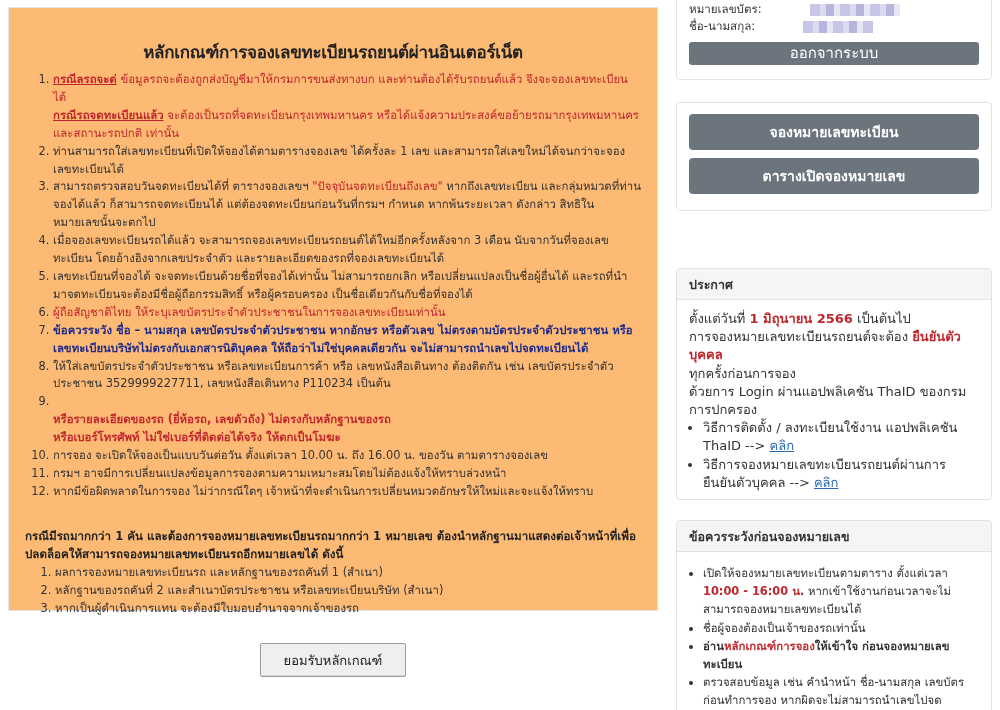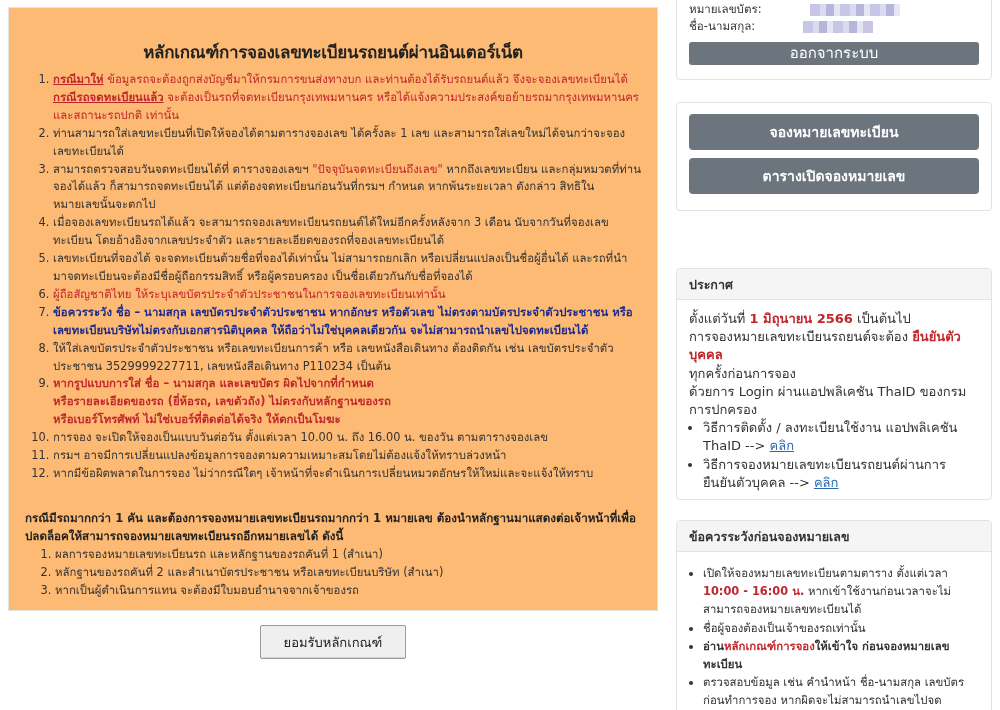--- a/index.html
+++ b/index.html
@@ -78,32 +78,32 @@
   .caution-body ul { margin: 0; padding-left: 14px; }
   .bold { font-weight: bold; }
 </style>
 </head>
 <body>
 
 <div class="main-card">
   <h1 class="main-title">หลักเกณฑ์การจองเลขทะเบียนรถยนต์ผ่านอินเตอร์เน็ต</h1>
   <ol class="rules">
     <li>
-      <span class="u-bold">กรณีมาให่</span><span class="red"> ข้อมูลรถจะต้องถูกส่งบัญชีมาให้กรมการขนส่งทางบก และท่านต้องได้รับรถยนต์แล้ว จึงจะจองเลขทะเบียนได้</span><br>
+      <span class="u-bold">กรณีลรถจะต่</span><span class="red"> ข้อมูลรถจะต้องถูกส่งบัญชีมาให้กรมการขนส่งทางบก และท่านต้องได้รับรถยนต์แล้ว จึงจะจองเลขทะเบียนได้</span><br>
       <span class="u-bold">กรณีรถจดทะเบียนแล้ว</span><span class="red"> จะต้องเป็นรถที่จดทะเบียนกรุงเทพมหานคร หรือได้แจ้งความประสงค์ขอย้ายรถมากรุงเทพมหานคร และสถานะรถปกติ เท่านั้น</span>
     </li>
     <li><span>ท่านสามารถใส่เลขทะเบียนที่เปิดให้จองได้ตามตารางจองเลข ได้ครั้งละ 1 เลข และสามารถใส่เลขใหม่ได้จนกว่าจะจองเลขทะเบียนได้</span></li>
     <li><span>สามารถตรวจสอบวันจดทะเบียนได้ที่ ตารางจองเลขฯ </span><span class="red">"ปัจจุบันจดทะเบียนถึงเลข"</span><span> หากถึงเลขทะเบียน และกลุ่มหมวดที่ท่านจองได้แล้ว ก็สามารถจดทะเบียนได้ แต่ต้องจดทะเบียนก่อนวันที่กรมฯ กำหนด หากพ้นระยะเวลา ดังกล่าว สิทธิในหมายเลขนั้นจะตกไป</span></li>
     <li><span>เมื่อจองเลขทะเบียนรถได้แล้ว จะสามารถจองเลขทะเบียนรถยนต์ได้ใหม่อีกครั้งหลังจาก 3 เดือน นับจากวันที่จองเลขทะเบียน โดยอ้างอิงจากเลขประจำตัว และรายละเอียดของรถที่จองเลขทะเบียนได้</span></li>
     <li><span>เลขทะเบียนที่จองได้ จะจดทะเบียนด้วยชื่อที่จองได้เท่านั้น ไม่สามารถยกเลิก หรือเปลี่ยนแปลงเป็นชื่อผู้อื่นได้ และรถที่นำมาจดทะเบียนจะต้องมีชื่อผู้ถือกรรมสิทธิ์ หรือผู้ครอบครอง เป็นชื่อเดียวกันกับชื่อที่จองได้</span></li>
     <li><span class="red">ผู้ถือสัญชาติไทย ให้ระบุเลขบัตรประจำตัวประชาชนในการจองเลขทะเบียนเท่านั้น</span></li>
     <li><span class="navy-bold">ข้อควรระวัง ชื่อ – นามสกุล เลขบัตรประจำตัวประชาชน หากอักษร หรือตัวเลข ไม่ตรงตามบัตรประจำตัวประชาชน หรือเลขทะเบียนบริษัทไม่ตรงกับเอกสารนิติบุคคล ให้ถือว่าไม่ใช่บุคคลเดียวกัน จะไม่สามารถนำเลขไปจดทะเบียนได้</span></li>
     <li><span>ให้ใส่เลขบัตรประจำตัวประชาชน หรือเลขทะเบียนการค้า หรือ เลขหนังสือเดินทาง ต้องติดกัน เช่น เลขบัตรประจำตัวประชาชน 3529999227711, เลขหนังสือเดินทาง P110234 เป็นต้น</span></li>
     <li>
-      <span class="red-bold">หากรูปแบบการใส่ ชื่อ – นามสกุล และเลขบัตร ผิดไปจากที่กำหนด</span><br>
+      <br>
       <span class="red-bold">หรือรายละเอียดของรถ (ยี่ห้อรถ, เลขตัวถัง) ไม่ตรงกับหลักฐานของรถ</span><br>
       <span class="red-bold">หรือเบอร์โทรศัพท์ ไม่ใช่เบอร์ที่ติดต่อได้จริง ให้ตกเป็นโมฆะ</span>
     </li>
     <li><span>การจอง จะเปิดให้จองเป็นแบบวันต่อวัน ตั้งแต่เวลา 10.00 น. ถึง 16.00 น. ของวัน ตามตารางจองเลข</span></li>
     <li><span>กรมฯ อาจมีการเปลี่ยนแปลงข้อมูลการจองตามความเหมาะสมโดยไม่ต้องแจ้งให้ทราบล่วงหน้า</span></li>
     <li><span>หากมีข้อผิดพลาดในการจอง ไม่ว่ากรณีใดๆ เจ้าหน้าที่จะดำเนินการเปลี่ยนหมวดอักษรให้ใหม่และจะแจ้งให้ทราบ</span></li>
   </ol>
 
   <div class="multi-note">กรณีมีรถมากกว่า 1 คัน และต้องการจองหมายเลขทะเบียนรถมากกว่า 1 หมายเลข ต้องนำหลักฐานมาแสดงต่อเจ้าหน้าที่เพื่อปลดล็อคให้สามารถจองหมายเลขทะเบียนรถอีกหมายเลขได้ ดังนี้</div>
   <ol class="multi-list">

